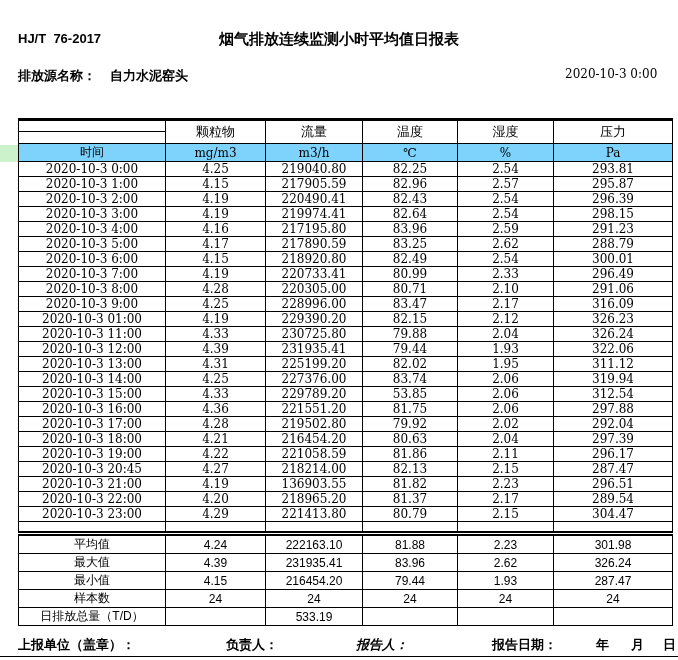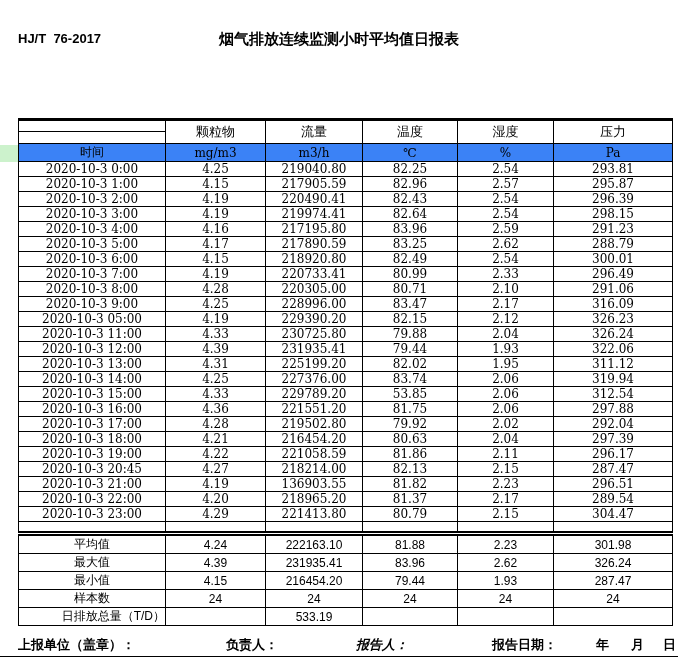--- a/index.html
+++ b/index.html
@@ -32,27 +32,27 @@
     border-collapse:collapse; table-layout:fixed; width:654px;
     font-size:12px;
   }
   table.report { border:1px solid #000; border-top:3px solid #000; }
   table.report td {
     border:1px solid #000; text-align:center; padding:0;
     overflow:hidden; white-space:nowrap;
   }
   tr.h-sub td { height:12px; }
   td.col-head { font-size:13px; font-family:"Liberation Sans", sans-serif; }
-  tr.unit-row td { background:#3b82f6; height:16px; font-size:12px; font-family:"DejaVu Serif", serif; }
+  tr.unit-row td { background:#7dd3fc; height:16px; font-size:12px; font-family:"DejaVu Serif", serif; }
   tr.unit-row td.time-head { font-family:"Liberation Sans", sans-serif; }
   tbody.data td { height:14px; font-family:"DejaVu Serif", serif; font-size:12px; }
   tr.gap-row td { height:12px; border-bottom:5px double #000; }
   tbody.summary td { height:15px; font-family:Liberation Sans, sans-serif; font-size:12px; }
   tbody.summary td.sum-label { font-family:"Liberation Sans", sans-serif; }
-  tbody.summary td.sum-label.left { text-align:right; }
+  tbody.summary td.sum-label.left { text-align:center; }
 
   .footer-note {
     position:absolute; left:18px; top:617px;
     font-weight:bold; font-size:12px;
   }
   .footer-row span { position:absolute; top:636px; font-weight:bold; font-size:13px; white-space:nowrap; }
   .f-unit  { left:18px; }
   .f-resp  { left:226px; }
   .f-rept  { left:356px;font-style:italic; }
   .f-date  { left:492px; }
@@ -63,20 +63,24 @@
 </style>
 </head>
 <body>
 
 <div class="page">
 
   <div class="std-code">HJ/T  76-2017</div>
 
   <div class="report-title">烟气排放连续监测小时平均值日报表</div>
 
+  <div class="info-line">
+    <span class="source-label">排放源名称：</span><span class="source-name">自力水泥窑头</span>
+    <span class="report-time">2020-10-3 0:00</span>
+  </div>
 
   <div class="green-ext"></div>
 
   <table class="report">
     <colgroup>
       <col style="width:147px">
         <col style="width:100px">
         <col style="width:97px">
       <col style="width:95px">
         <col style="width:96px">
@@ -178,21 +182,21 @@
         </tr>
         <tr>
           <td>2020-10-3 9:00</td>
           <td>4.25</td>
           <td>228996.00</td>
           <td>83.47</td>
           <td>2.17</td>
           <td>316.09</td>
         </tr>
         <tr>
-          <td>2020-10-3 05:00</td>
+          <td>2020-10-3 01:00</td>
           <td>4.19</td>
           <td>229390.20</td>
           <td>82.15</td>
           <td>2.12</td>
           <td>326.23</td>
         </tr>
         <tr>
           <td>2020-10-3 11:00</td>
           <td>4.33</td>
           <td>230725.80</td>

